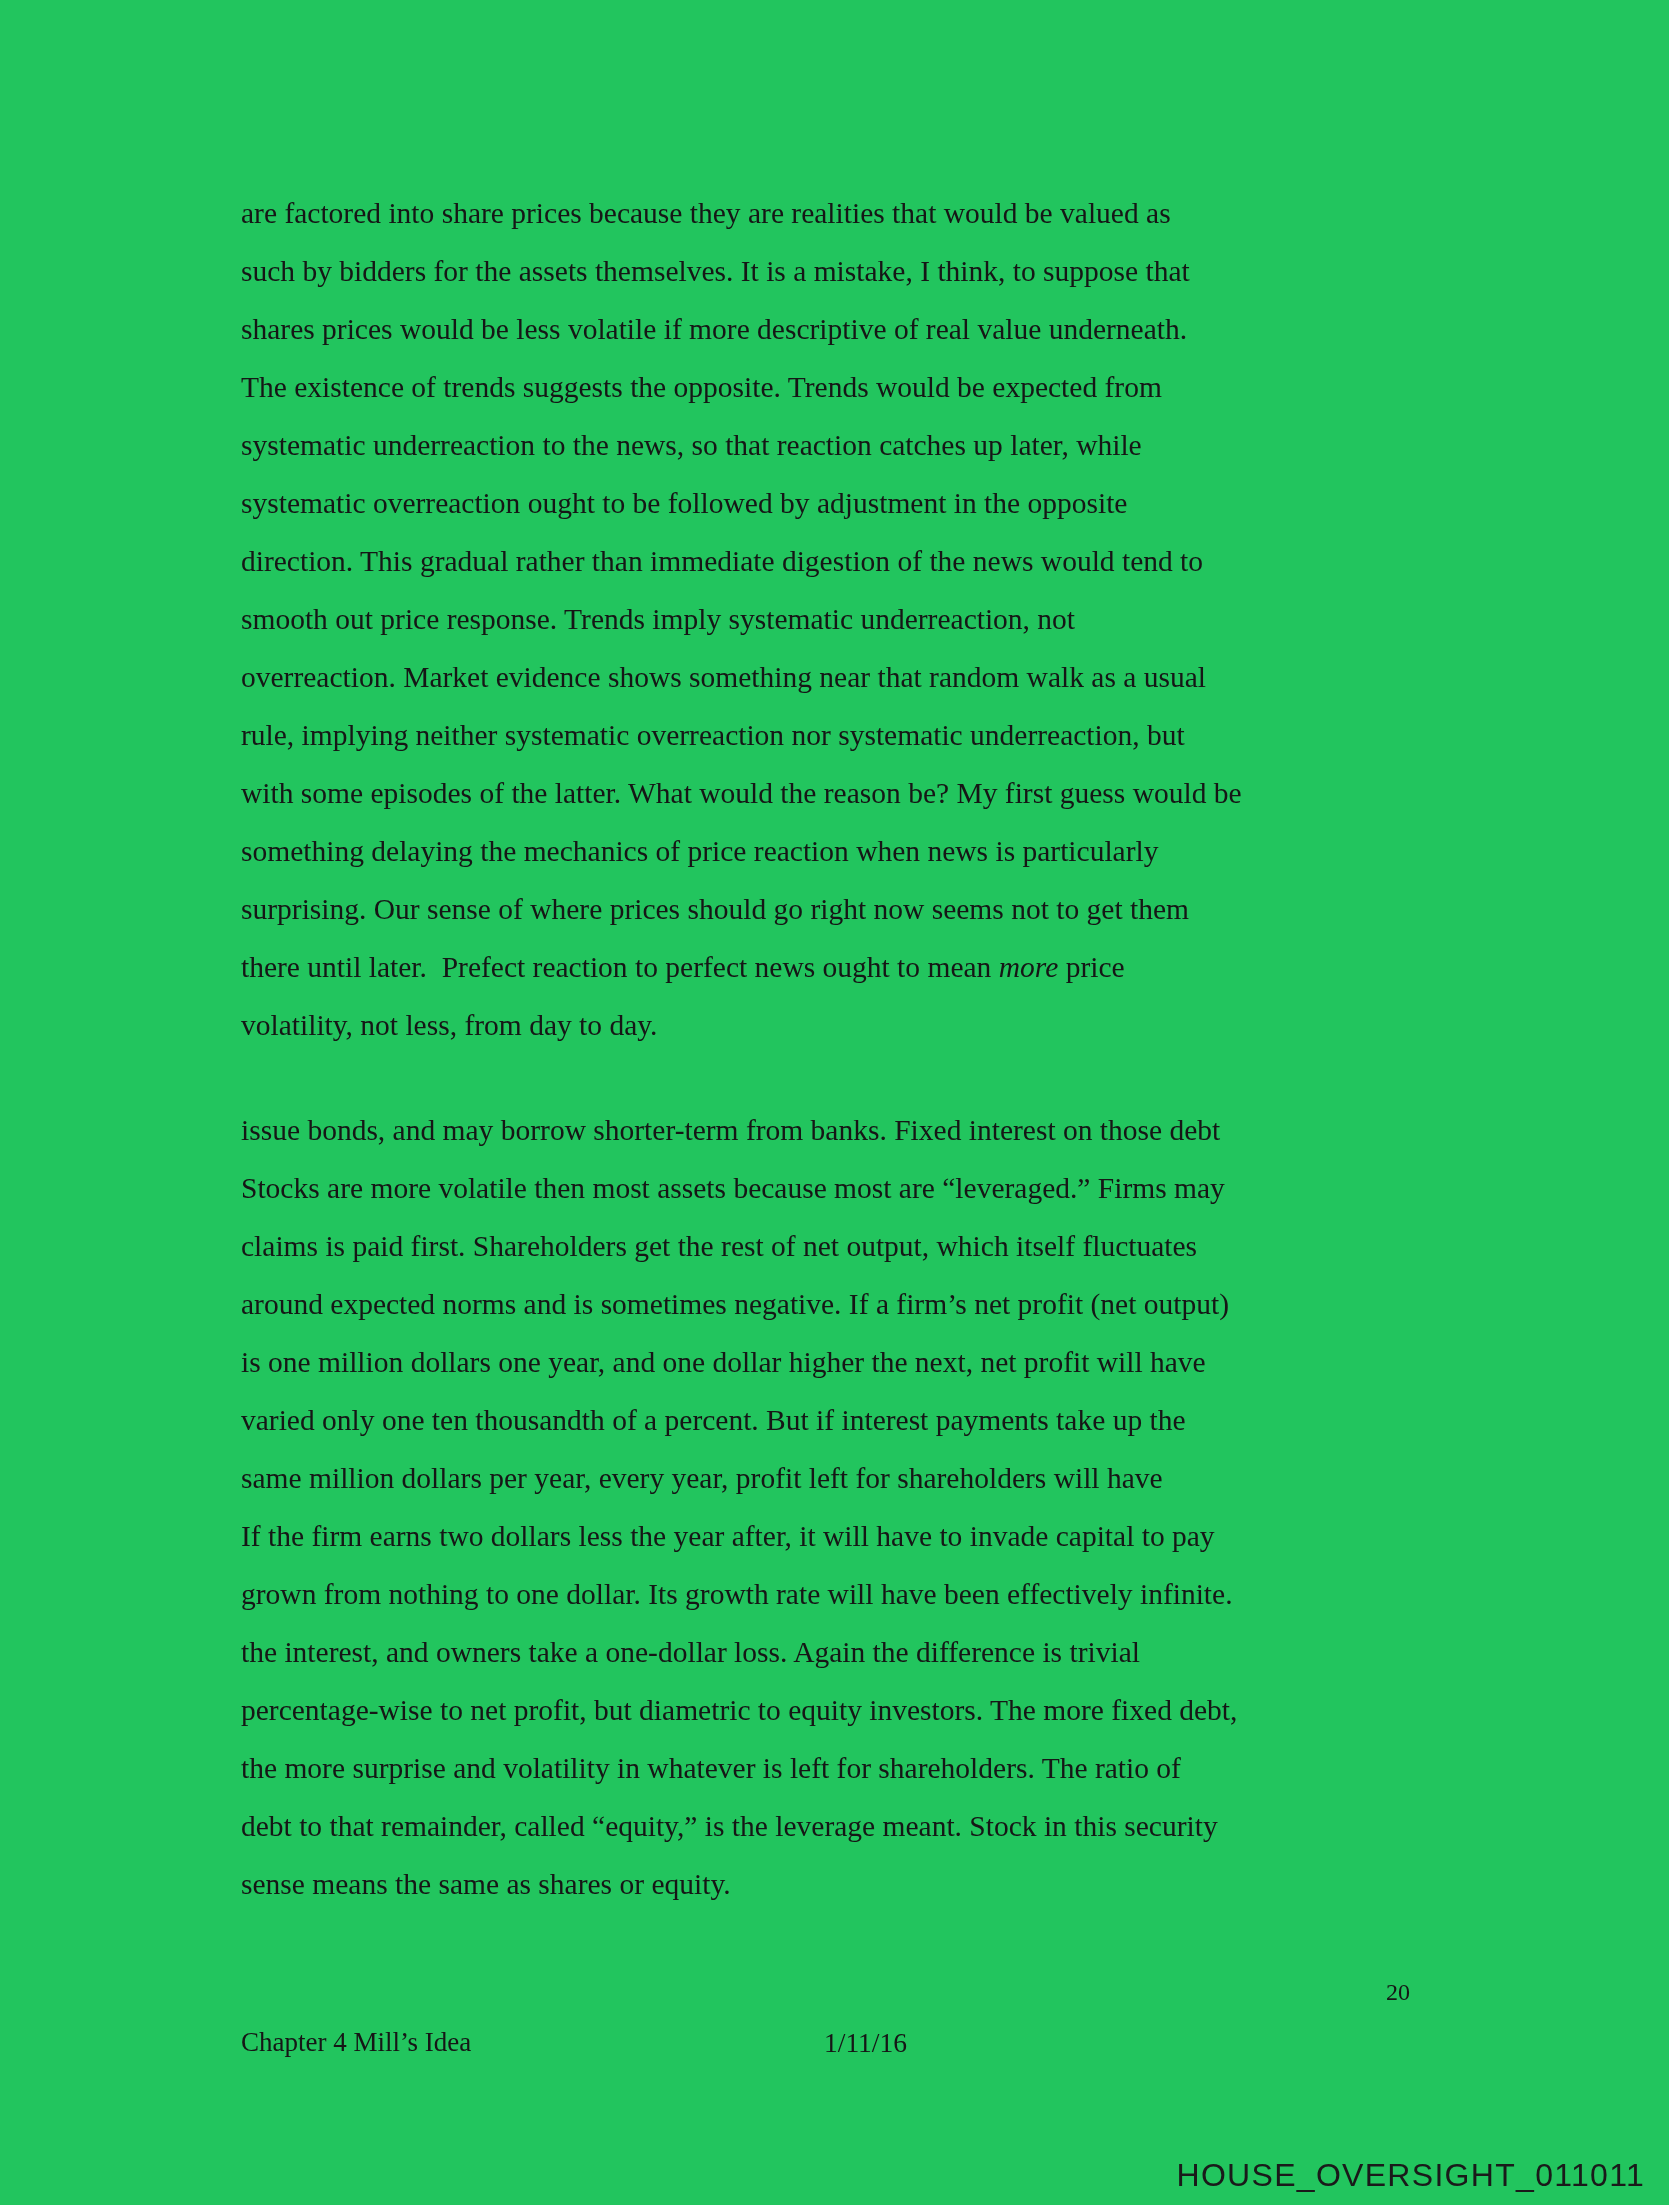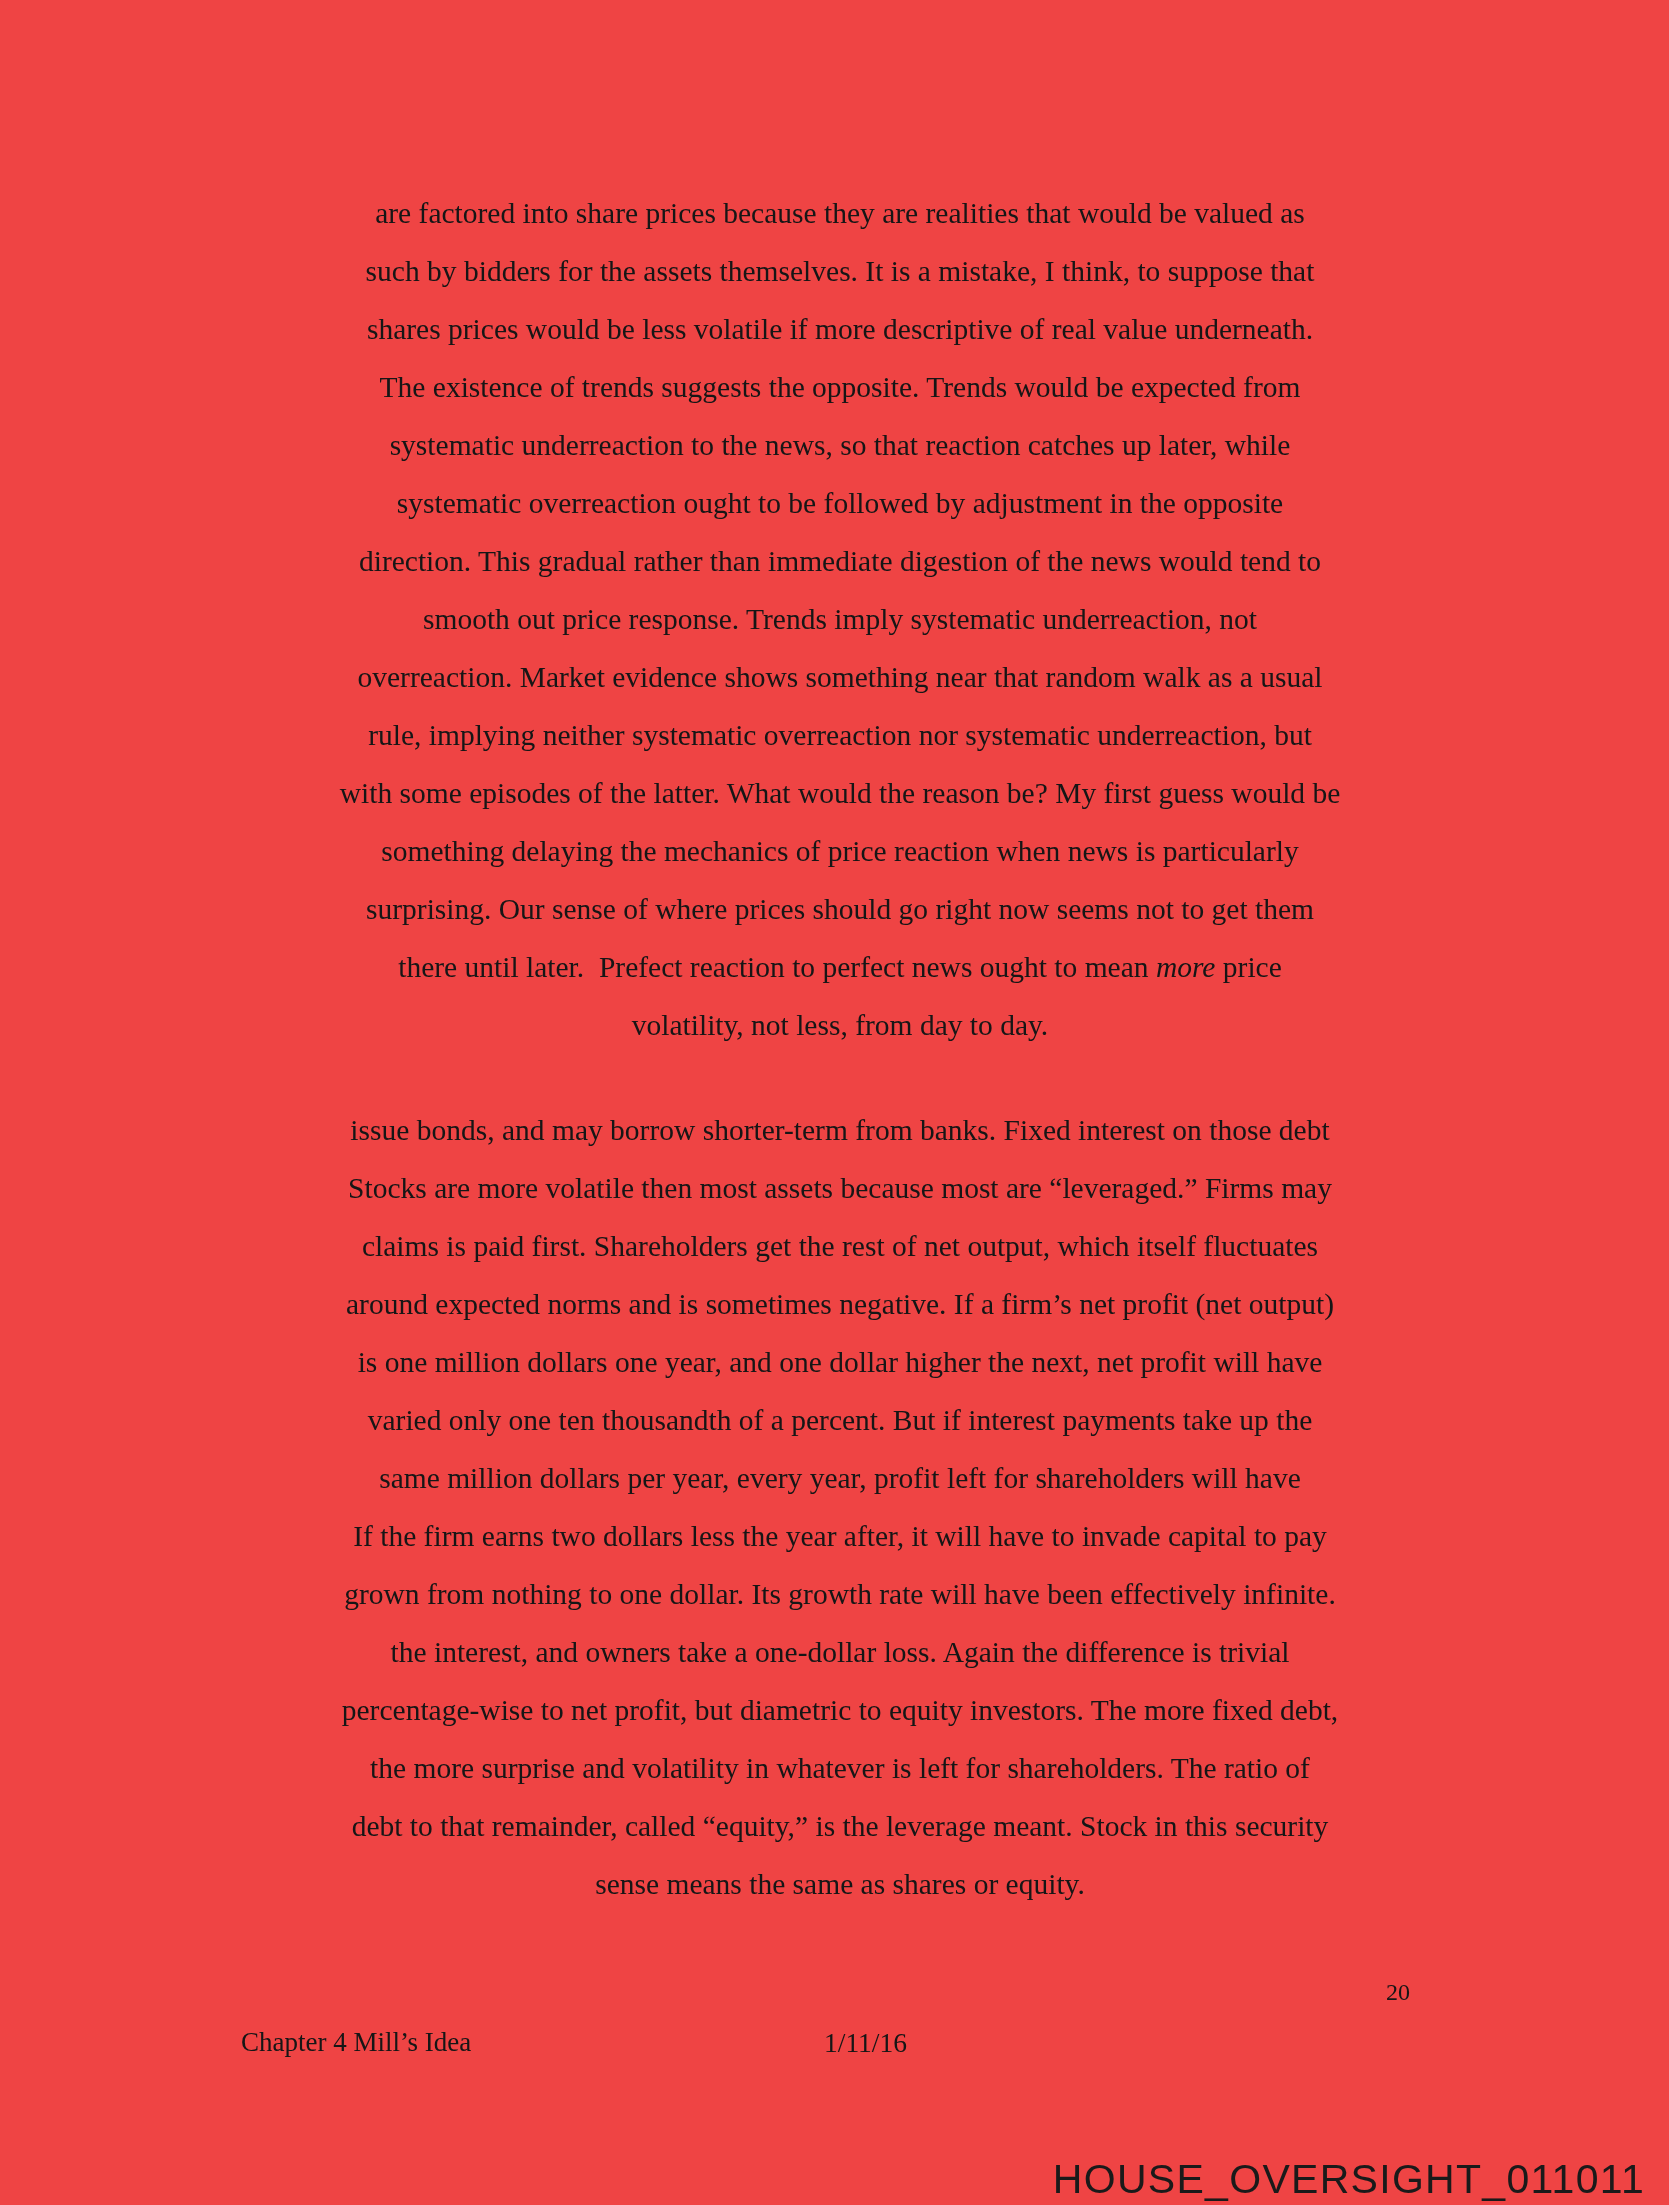--- a/index.html
+++ b/index.html
@@ -4,25 +4,24 @@
 <style>
   html, body {
     margin: 0;
     padding: 0;
     background: #ffffff;
   }
   .page {
     position: relative;
     width: 1669px;
     height: 2205px;
-    background: #ef4444;
+    background: #22c55e;
     overflow: hidden;
     font-family: "Liberation Serif", "DejaVu Serif", serif;
     color: #161616;
-    text-align: center;
   }
   .body-text {
     position: absolute;
     left: 241px;
     top: 184px;
     width: 1198px;
     font-size: 29.5px;
     line-height: 58px;
   }
   .paragraph {
@@ -53,21 +52,21 @@
     left: 1386px;
     top: 1980px;
     font-size: 24px;
     line-height: 1;
   }
   .watermark {
     position: absolute;
     top: 2159px;
     right: 24px;
     font-family: "Liberation Sans", "DejaVu Sans", sans-serif;
-    font-size: 41px;
+    font-size: 32px;
     line-height: 1;
     letter-spacing: 1.3px;
     color: #1a1a1a;
   }
 </style>
 </head>
 <body>
 
 <div class="page">
 

